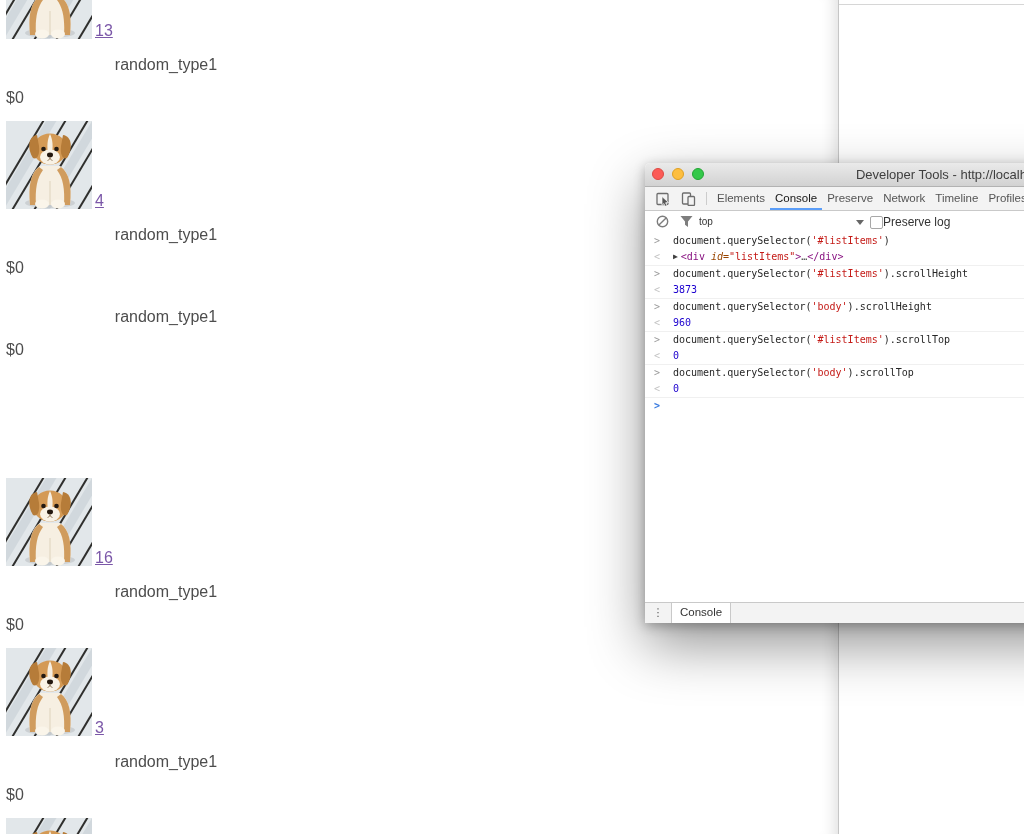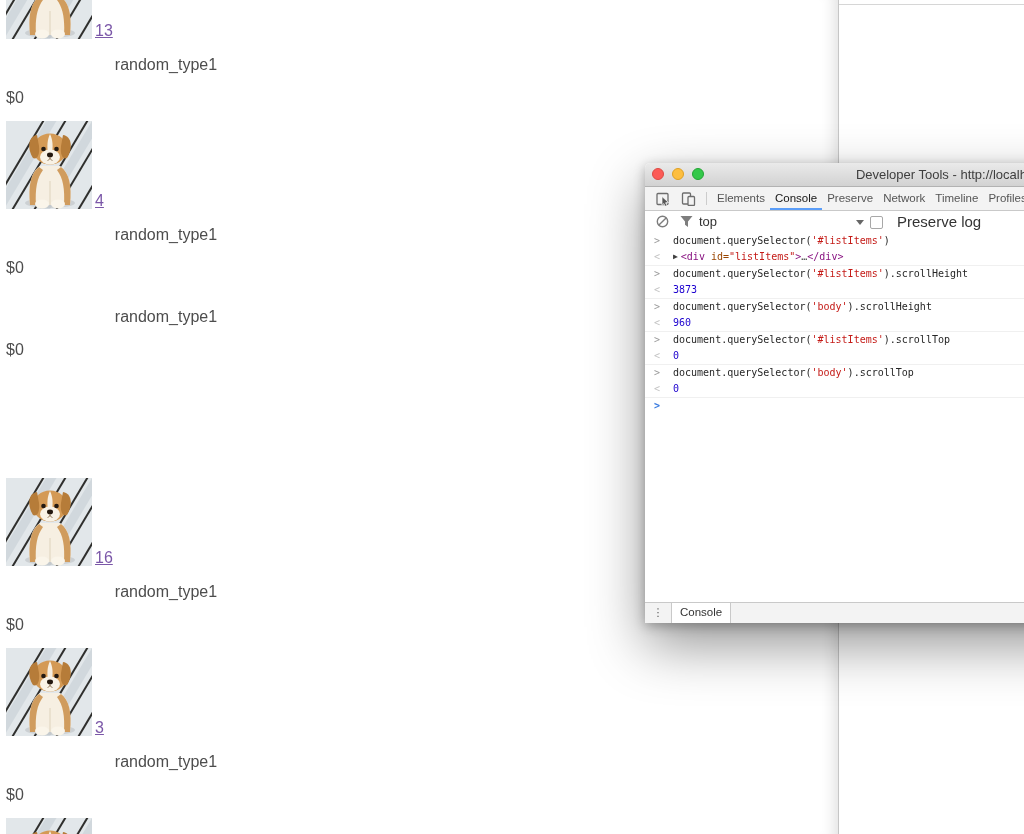--- a/index.html
+++ b/index.html
@@ -43,43 +43,43 @@
   .tb-btn{display:flex;align-items:center;padding:0 5px;cursor:pointer;}
   .tb-sep{width:1px;background:#ccc;margin:5px 5px;}
   .tab{display:flex;align-items:center;padding:8px 5px;font-size:11.5px;color:#555;
        white-space:nowrap;border-bottom:2px solid transparent;cursor:pointer;}
   .tab.active{color:#161616;border-bottom-color:#5a9df8;}
 
   .console-toolbar{height:22px;background:#fff;border-bottom:1px solid #e4e4e4;position:relative;}
   .ct-icon{position:absolute;top:4px;cursor:pointer;}
   .ban-icon{left:11px;}
   .funnel-icon{left:35px;}
-  .ctx-label{position:absolute;left:54px;top:0;font-size:13px;color:#333;line-height:22px;cursor:pointer;}
+  .ctx-label{position:absolute;left:54px;top:0;font-size:10px;color:#333;line-height:22px;cursor:pointer;}
   .ctx-arrow{position:absolute;left:211px;top:9px;width:0;height:0;cursor:pointer;
              border-left:4px solid transparent;border-right:4px solid transparent;
              border-top:5px solid #666;}
   .pl-checkbox{position:absolute;left:225px;top:5px;width:11px;height:11px;background:#fff;
                border:1px solid #a8a8a8;border-radius:2px;cursor:pointer;}
-  .pl-label{position:absolute;left:252px;top:0;font-size:15px;color:#333;line-height:22px;}
+  .pl-label{position:absolute;left:238px;top:0;font-size:12px;color:#333;line-height:22px;}
 
   .console-out{position:absolute;top:68px;bottom:20px;left:0;right:0;background:#fff;
                font-family:"DejaVu Sans Mono",monospace;font-size:10px;color:#262626;
                overflow:hidden;padding-top:2px;}
   .c-group{border-bottom:1px solid #f0f0f0;}
   .c-line{position:relative;height:16px;line-height:16px;padding-left:28px;white-space:nowrap;}
   .c-ico{position:absolute;left:9px;top:0;width:14px;}
   .chev-cmd{color:#9a9a9a;}
   .chev-res{color:#c2c2c2;}
   .chev-active{color:#3b7ce0;font-weight:bold;}
   .tri{font-size:8px;color:#3f3f3f;margin-right:3px;vertical-align:1px;}
   .code{color:#262626;}
   .str{color:#c41a16;}
   .num{color:#1c00cf;}
   .tag{color:#881280;}
-  .attrn{color:#994500;}
+  .attrn{color:#994500;font-style:italic;}
   .attrv{color:#c41a16;}
   .ell{color:#4a4a4a;}
 
   .drawer{position:absolute;left:0;bottom:0;right:0;height:20px;background:#f3f3f3;
           border-top:1px solid #c9c9c9;display:flex;}
   .kebab{width:26px;text-align:center;font-size:11px;color:#5d5d5d;line-height:19px;cursor:pointer;}
   .drawer-tab{background:#fff;border-left:1px solid #c9c9c9;border-right:1px solid #c9c9c9;
               padding:0 8px;font-size:11.5px;color:#333;line-height:19px;cursor:pointer;}
 
   .icon-svg{display:block;}

